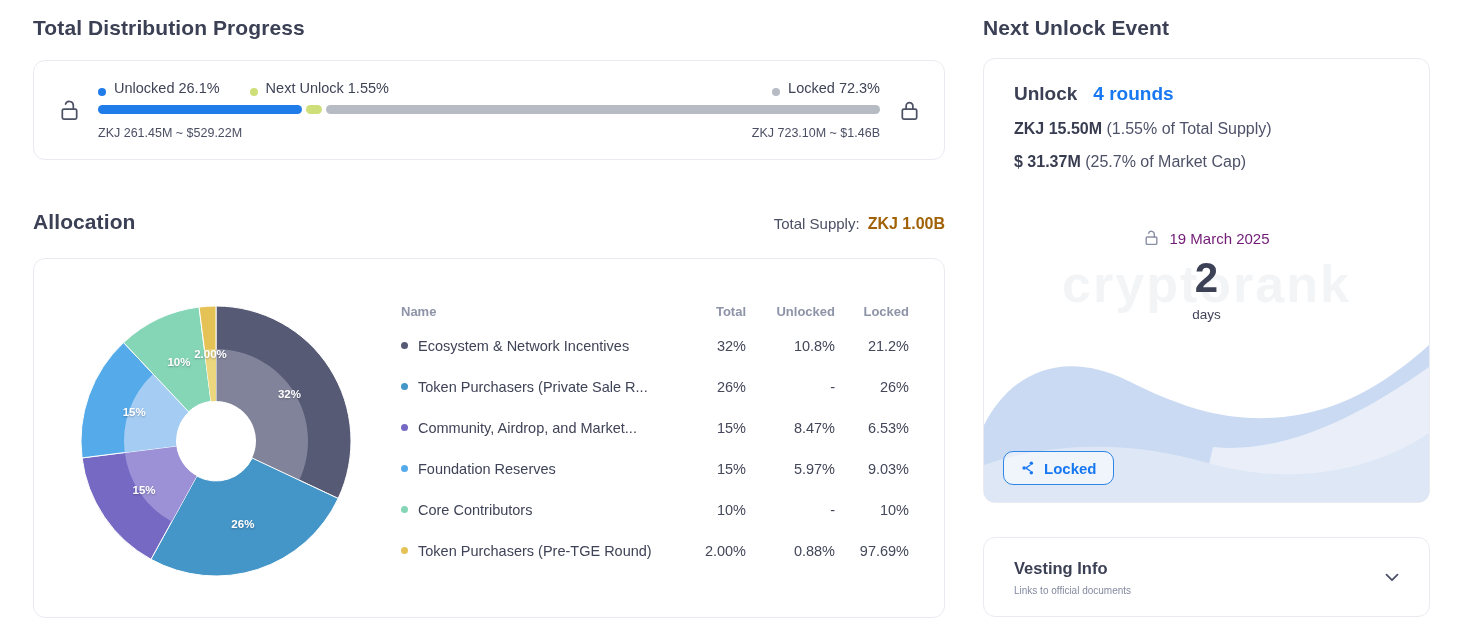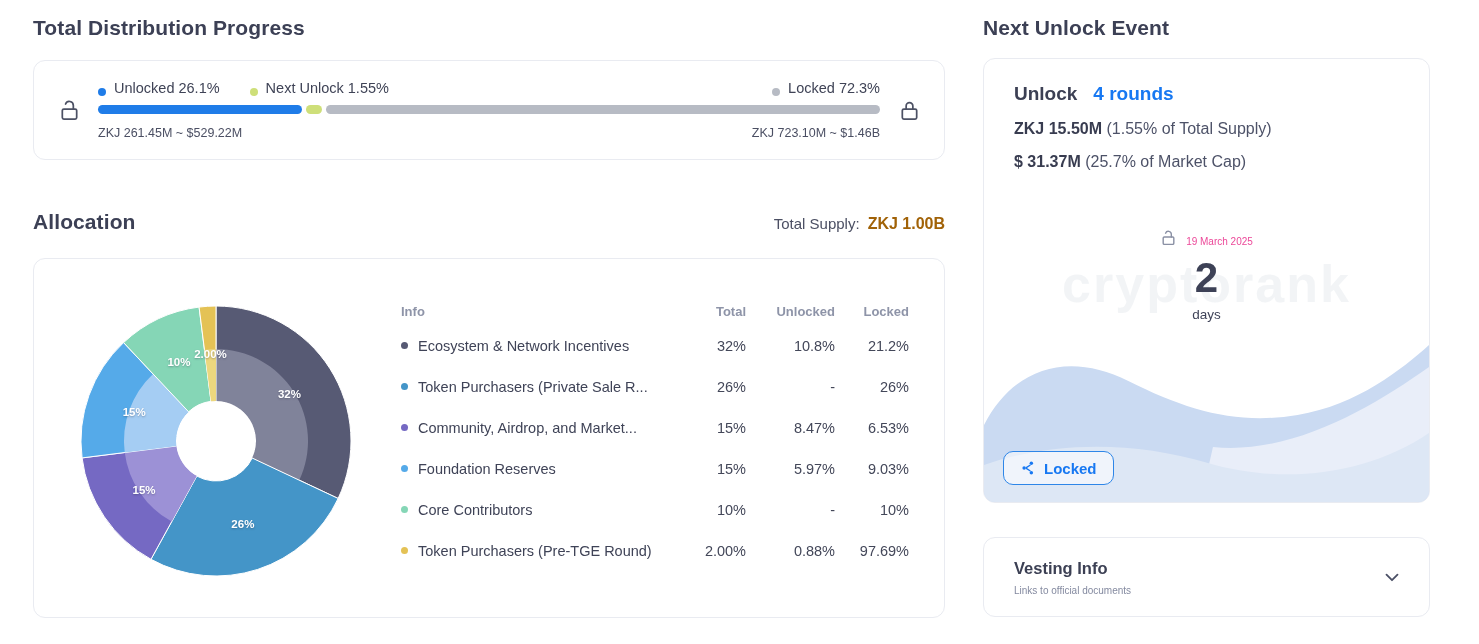--- a/index.html
+++ b/index.html
@@ -65,22 +65,22 @@
   .unlock-card { position:absolute; top:58px; left:0; width:447px; height:445px;
     overflow:hidden; }
   .unlock-inner { position:relative; z-index:1; padding:24px 30px 0 30px; }
   .unlock-row1 { display:flex; align-items:baseline; gap:16px; }
   .unlock-label { font-size:19px; font-weight:700; color:#3c4054; }
   .rounds-link { font-size:19px; font-weight:700; color:#1778f2; text-decoration:none; cursor:pointer; }
   .unlock-line { margin-top:15px; font-size:16px; color:#4d5268; }
   .unlock-line b { color:#383c50; font-weight:700; }
 
   .countdown { position:absolute; z-index:1; left:0; right:0; top:170px; text-align:center; }
-  .date-row { display:flex; align-items:flex-end; justify-content:center; gap:9px;
-    font-size:10px; color:#ec4899; }
+  .date-row { display:flex; align-items:center; justify-content:center; gap:9px;
+    font-size:15px; color:#701a75; }
   .big-days { font-size:42px; font-weight:700; color:#3d4156; margin-top:10px; line-height:1; }
   .days-unit { font-size:13.5px; color:#3f4358; margin-top:8px; }
 
   .waves { position:absolute; left:0; bottom:0; width:100%; height:165px; z-index:0; }
 
   .share-btn { position:absolute; z-index:2; left:19px; bottom:17px;
     display:flex; align-items:center; gap:8px; height:34px; padding:0 16px;
     border:1.5px solid #2e86e8; border-radius:10px; background:rgba(255,255,255,.55);
     color:#1778f2; font-size:15px; font-weight:700; cursor:pointer;
     font-family:"Liberation Sans",sans-serif; }
@@ -169,21 +169,21 @@
             <text x="166.88447851062043" y="226.74191691767834" text-anchor="middle">26%</text>
             <text x="68.04399003811314" y="192.90125387313537" text-anchor="middle">15%</text>
             <text x="58.14337310098237" y="114.52980093865968" text-anchor="middle">15%</text>
             <text x="102.95720163383865" y="65.28004643545631" text-anchor="middle">10%</text>
             <text x="134.53722480094976" y="57.17167462674037" text-anchor="middle">2.00%</text>
           </svg>
       </div>
 
       <div class="alloc-table">
         <div class="t-head">
-          <span class="c-name">Info</span>
+          <span class="c-name">Name</span>
           <span class="c-num c-total">Total</span>
           <span class="c-num c-unlocked">Unlocked</span>
           <span class="c-num c-locked">Locked</span>
         </div>
         <div id="alloc-rows">
             <div class="t-row">
               <span class="c-name">
                 <span class="dot" style="background: rgb(87, 90, 116);"></span>
                 <span>Ecosystem &amp; Network Incentives</span>
               </span>

